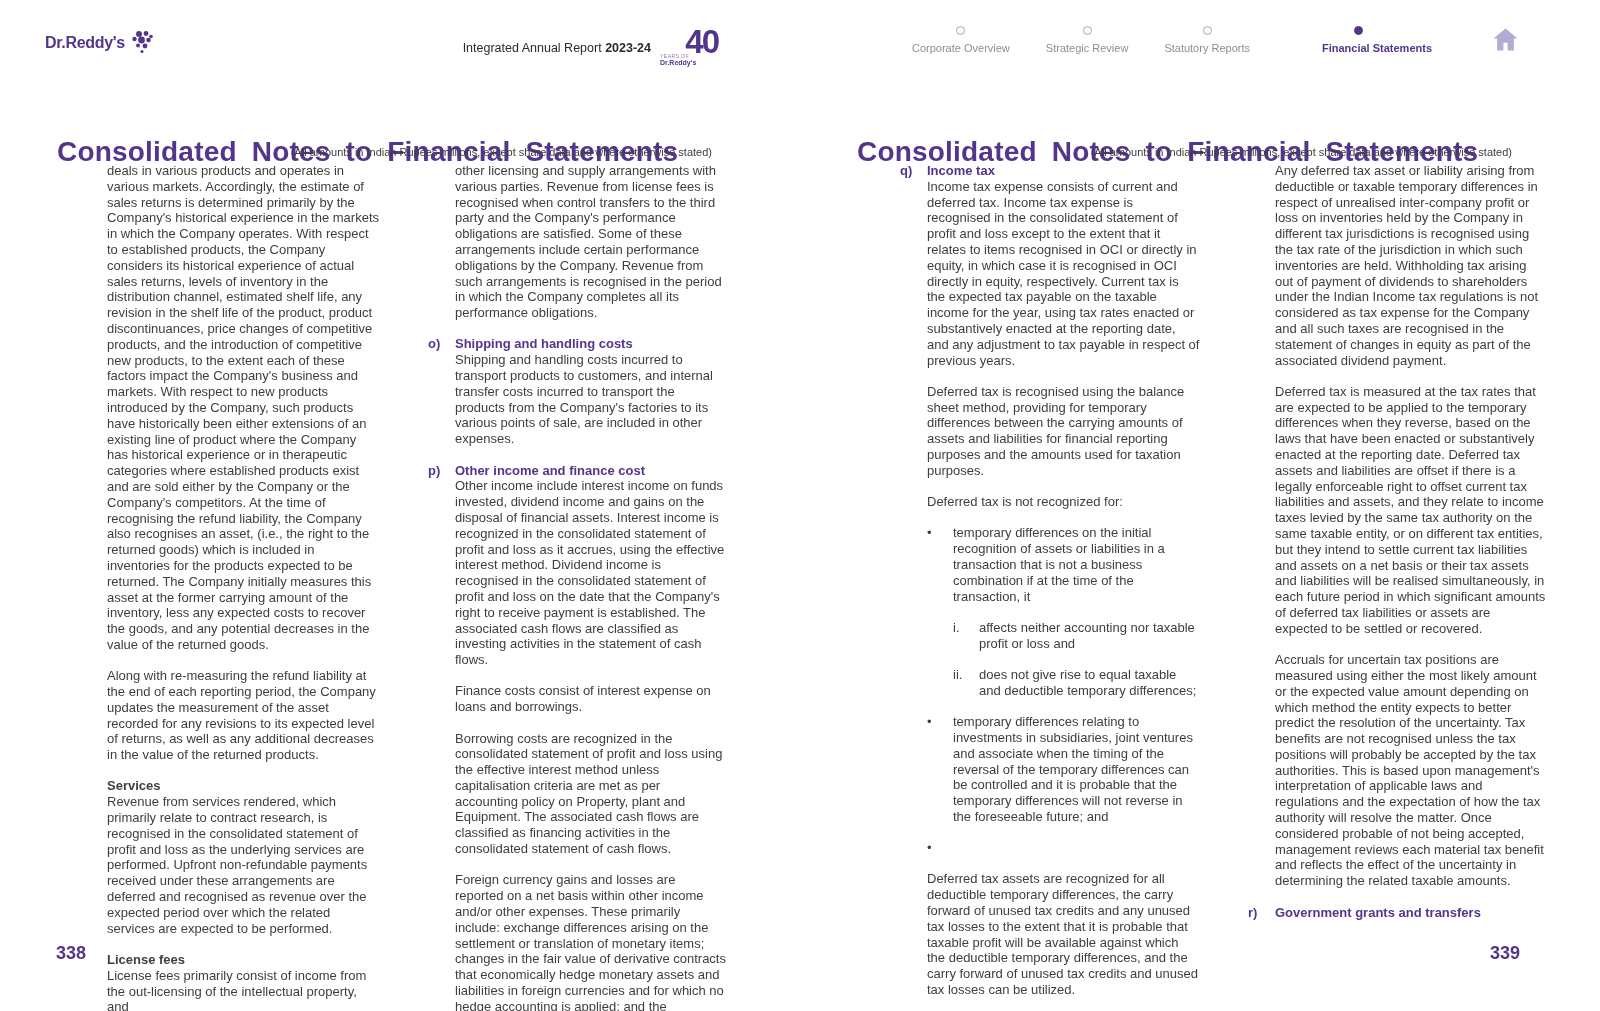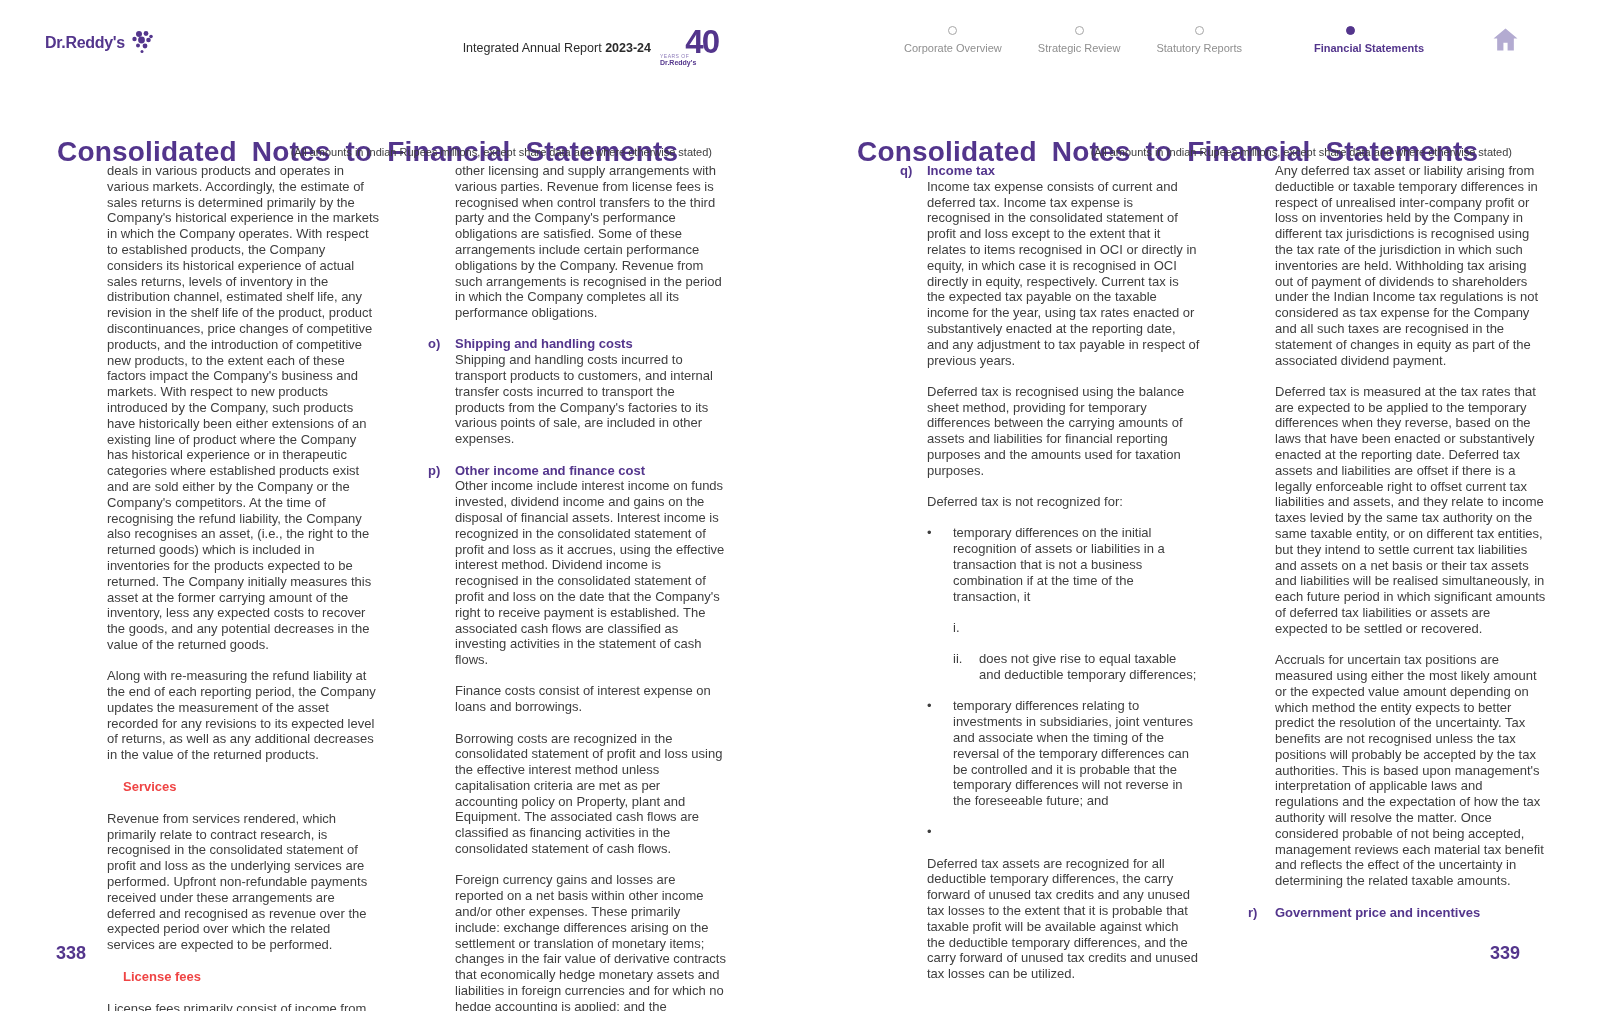--- a/index.html
+++ b/index.html
@@ -16,42 +16,42 @@
   .report-line { position:absolute; right:78px; top:22px; display:flex; align-items:center; gap:9px; }
   .report-line .rl-text { font-size:12.5px; color:#2b2b2b; }
   .report-line .rl-text b { font-weight:bold; }
   .logo40 { position:relative; width:62px; height:52px; }
   .l40-num { position:absolute; right:4px; top:0; font-size:33px; font-weight:bold; color:#53358c; letter-spacing:-2px; line-height:1.2; }
   .l40-cap { position:absolute; left:0; bottom:6px; text-align:left; line-height:1.25; }
   .l40-cap .cap-top { display:block; font-size:5px; color:#8c79b8; letter-spacing:0.5px; }
   .l40-cap .cap-brand { display:block; font-size:7px; font-weight:bold; color:#53358c; }
 
   
-  .nav { position:absolute; left:104px; top:26px; display:flex; gap:36px; }
+  .nav { position:absolute; left:112px; top:26px; display:flex; gap:36px; }
   .nav-item { text-align:center; cursor:pointer; }
   .nav-circle { width:9px; height:9px; border-radius:50%; border:1.5px solid #a6a6a6; margin:0 auto 7px; background:transparent; }
   .nav-item.active .nav-circle { background:#53358c; border-color:#53358c; }
   .nav-label { font-size:11px; color:#8f8f8f; white-space:nowrap; }
   .nav-item.active .nav-label { color:#53358c; font-weight:bold;padding-left:36px; }
   .home-btn { position:absolute; right:82px; top:28px; cursor:pointer; }
 
   
   .page-title { position:absolute; left:57px; top:101px; width:660px; font-size:28px; font-weight:bold; color:#53358c; word-spacing:7px; letter-spacing:0.2px; white-space:nowrap;margin-top:35px; }
   .subtitle { position:absolute; left:55px; top:146px; width:657px; text-align:right; font-size:11px; color:#3c3c3c; }
 
   
   .col { position:absolute; top:163px; font-size:13px; line-height:15.8px; color:#3e3e3e; }
   .page-left .col1 { left:107px; width:272px; }
   .page-left .col2 { left:428px; width:298px; }
   .page-right .col1 { left:100px; width:300px; }
   .page-right .col2 { left:448px; width:298px; }
 
   .para { margin:0 0 15.5px; }
   .para.indent { padding-left:27px; }
-  .subhead { font-weight:bold; color:#ef4444; margin:16px; }
+  .subhead { font-weight:bold; color:#404040; margin:0; }
   .sec { display:flex; margin:0; font-weight:bold; color:#53358c; }
   .sec-label { width:27px; flex:none; }
   .bullet { display:flex; padding-left:27px; margin:0 0 15.5px; }
   .bullet .dot { width:26px; flex:none; }
   .bullet .btext { flex:1; }
   .roman { display:flex; padding-left:53px; margin:0 0 15.5px; }
   .roman .rnum { width:26px; flex:none; }
   .roman .rtext { flex:1; }
 
   .pageno { position:absolute; top:943px; font-size:18px; font-weight:bold; color:#53358c; }
@@ -157,39 +157,40 @@
         </div>
         <p class="para indent">Income tax expense consists of current and deferred tax. Income tax expense is recognised in the consolidated statement of profit and loss except to the extent that it relates to items recognised in OCI or directly in equity, in which case it is recognised in OCI directly in equity, respectively. Current tax is the expected tax payable on the taxable income for the year, using tax rates enacted or substantively enacted at the reporting date, and any adjustment to tax payable in respect of previous years.</p>
         <p class="para indent">Deferred tax is recognised using the balance sheet method, providing for temporary differences between the carrying amounts of assets and liabilities for financial reporting purposes and the amounts used for taxation purposes.</p>
         <p class="para indent">Deferred tax is not recognized for:</p>
         <div class="bullet">
           <span class="dot">•</span>
           <span class="btext">temporary differences on the initial recognition of assets or liabilities in a transaction that is not a business combination if at the time of the transaction, it</span>
         </div>
         <div class="roman">
           <span class="rnum">i.</span>
+          <span class="rtext">affects neither accounting nor taxable profit or loss and</span>
         </div>
         <div class="roman">
           <span class="rnum">ii.</span>
           <span class="rtext">does not give rise to equal taxable and deductible temporary differences;</span>
         </div>
         <div class="bullet">
           <span class="dot">•</span>
           <span class="btext">temporary differences relating to investments in subsidiaries, joint ventures and associate when the timing of the reversal of the temporary differences can be controlled and it is probable that the temporary differences will not reverse in the foreseeable future; and</span>
         </div>
         <div class="bullet">
           <span class="dot">•</span>
         </div>
         <p class="para indent">Deferred tax assets are recognized for all deductible temporary differences, the carry forward of unused tax credits and any unused tax losses to the extent that it is probable that taxable profit will be available against which the deductible temporary differences, and the carry forward of unused tax credits and unused tax losses can be utilized.</p>
       </div>
     <div class="col col2">
         <p class="para indent">Any deferred tax asset or liability arising from deductible or taxable temporary differences in respect of unrealised inter-company profit or loss on inventories held by the Company in different tax jurisdictions is recognised using the tax rate of the jurisdiction in which such inventories are held. Withholding tax arising out of payment of dividends to shareholders under the Indian Income tax regulations is not considered as tax expense for the Company and all such taxes are recognised in the statement of changes in equity as part of the associated dividend payment.</p>
         <p class="para indent">Deferred tax is measured at the tax rates that are expected to be applied to the temporary differences when they reverse, based on the laws that have been enacted or substantively enacted at the reporting date. Deferred tax assets and liabilities are offset if there is a legally enforceable right to offset current tax liabilities and assets, and they relate to income taxes levied by the same tax authority on the same taxable entity, or on different tax entities, but they intend to settle current tax liabilities and assets on a net basis or their tax assets and liabilities will be realised simultaneously, in each future period in which significant amounts of deferred tax liabilities or assets are expected to be settled or recovered.</p>
         <p class="para indent">Accruals for uncertain tax positions are measured using either the most likely amount or the expected value amount depending on which method the entity expects to better predict the resolution of the uncertainty. Tax benefits are not recognised unless the tax positions will probably be accepted by the tax authorities. This is based upon management's interpretation of applicable laws and regulations and the expectation of how the tax authority will resolve the matter. Once considered probable of not being accepted, management reviews each material tax benefit and reflects the effect of the uncertainty in determining the related taxable amounts.</p>
         <div class="sec">
           <span class="sec-label">r)</span>
-          <span class="sec-title">Government price and incentives</span>
+          <span class="sec-title">Government grants and transfers</span>
         </div>
       </div>
 
     <div class="pageno pn-right">339</div>
   </div>
 </div>
 
 </body></html>

